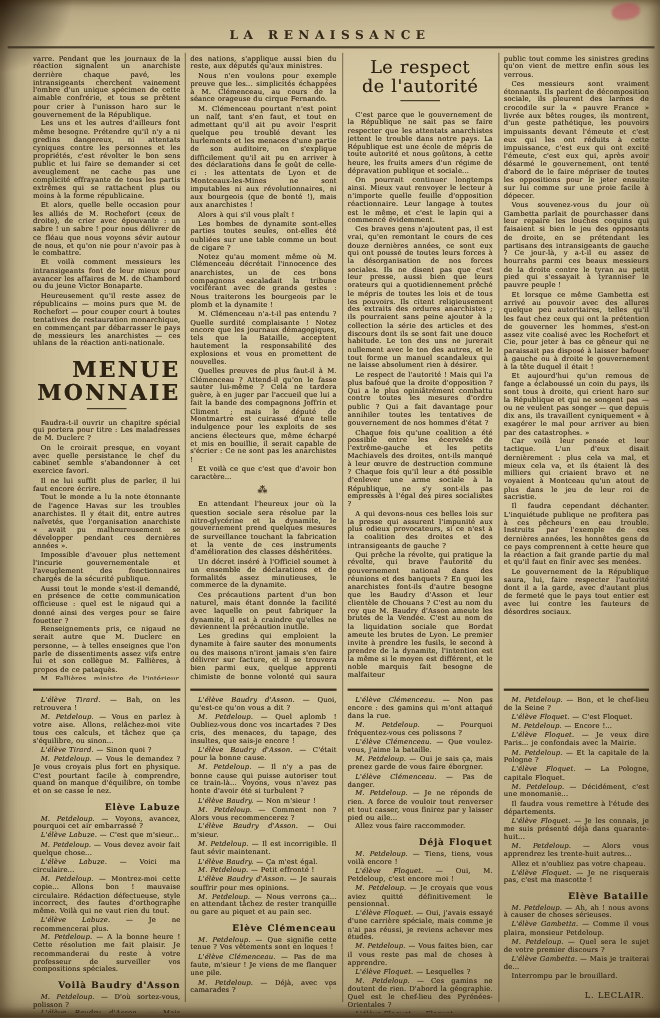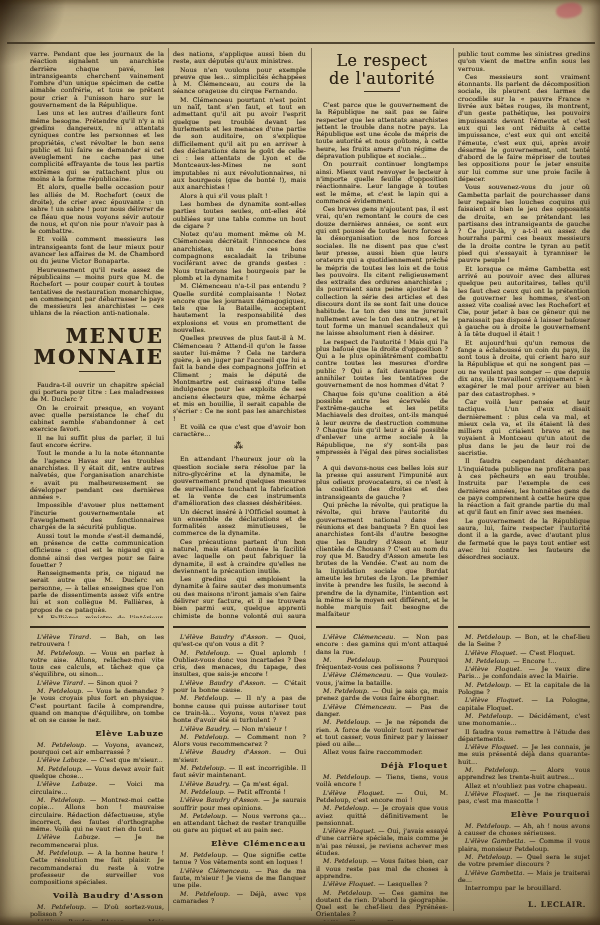--- a/index.html
+++ b/index.html
@@ -27,28 +27,29 @@
   .bcol{top:626px;height:288px;border-top:2.5px solid #382d1b;padding-top:5px;}
   .c1{left:30px;width:134px}.c2{left:173px;width:133px}.c3{left:316px;width:132px}.c4{left:458px;width:132px}
   .p{margin:0 0 1px 0;text-indent:7px;}
   .p.cont{text-indent:0;}
   .p i{font-style:italic;}
   .title-xl{margin:9px 0 2px;text-align:right;font-size:20px;line-height:21px;letter-spacing:2px;font-weight:bold;color:#2d2315;}
   .title-lg{margin:2px 12px 3px;text-align:center;font-size:16px;line-height:18px;letter-spacing:.5px;font-weight:normal;color:#2d2315;}
   .shortrule{width:36px;margin:3px auto 6px;border-top:1px solid #3a2f1e;height:2px;border-bottom:1px solid rgba(58,47,30,.0);}
   .dlg-head{margin:6px 0 4px;text-align:right;font-size:8px;letter-spacing:.8px;font-weight:bold;color:#2d2315;}
   .star{margin:5px 0 4px;text-align:center;font-size:9px;line-height:9px;letter-spacing:2px;}
-  .sig{margin:9px 4px 12px 0;text-align:right;font-weight:bold;font-size:7.5px;letter-spacing:.6px;}
+  .sig{margin:9px 4px 12px 0;text-align:right;font-weight:normal;font-size:7.5px;letter-spacing:.6px;}
   .pagenum{position:absolute;bottom:24px;left:0;width:100%;text-align:center;font-size:6px;opacity:.5;}
 </style>
 </head>
 <body>
 
 <div class="paper">
   <div class="stamp"></div>
+  <div class="masthead">LA RENAISSANCE</div>
   <div class="masthead-rule"></div>
 
   <div class="vrule v1"></div>
   <div class="vrule v2"></div>
   <div class="vrule v3"></div>
 
   <div class="col tcol c1">
       <p class="p cont">varre. Pendant que les journaux de la réaction signalent un anarchiste derrière chaque pavé, les intransigeants cherchent vainement l'ombre d'un unique spécimen de cette aimable confrérie, et tous se prêtent pour crier à l'unisson haro sur le gouvernement de la République.</p>
       <p class="p">Les uns et les autres d'ailleurs font même besogne. Prétendre qu'il n'y a ni gredins dangereux, ni attentats cyniques contre les personnes et les propriétés, c'est révolter le bon sens public et lui faire se demander si cet aveuglement ne cache pas une complicité effrayante de tous les partis extrêmes qui se rattachent plus ou moins à la forme républicaine.</p>
       <p class="p">Et alors, quelle belle occasion pour les alliés de M. Rochefort (ceux de droite), de crier avec épouvante : un sabre ! un sabre ! pour nous délivrer de ce fléau que nous voyons sévir autour de nous, et qu'on nie pour n'avoir pas à le combattre.</p>
@@ -162,21 +163,21 @@
       <p class="p"><i>M. Petdeloup. </i>— Encore !...</p>
       <p class="p"><i>L'élève Floquet. </i>— Je veux dire Paris... je confondais avec la Mairie.</p>
       <p class="p"><i>M. Petdeloup. </i>— Et la capitale de la Pologne ?</p>
       <p class="p"><i>L'élève Floquet. </i>— La Pologne, capitale Floquet.</p>
       <p class="p"><i>M. Petdeloup. </i>— Décidément, c'est une monomanie...</p>
       <p class="p">Il faudra vous remettre à l'étude des départements.</p>
       <p class="p"><i>L'élève Floquet. </i>— Je les connais, je me suis présenté déjà dans quarante-huit...</p>
       <p class="p"><i>M. Petdeloup. </i>— Alors vous apprendrez les trente-huit autres...</p>
       <p class="p">Allez et n'oubliez pas votre chapeau.</p>
       <p class="p"><i>L'élève Floquet. </i>— Je ne risquerais pas, c'est ma mascotte !</p>
-      <h4 class="dlg-head">Elève Pourquoi</h4>
+      <h4 class="dlg-head">Elève Bataille</h4>
       <p class="p"><i>M. Petdeloup. </i>— Ah, ah ! nous avons à causer de choses sérieuses.</p>
       <p class="p"><i>L'élève Gambetta. </i>— Comme il vous plaira, monsieur Petdeloup.</p>
       <p class="p"><i>M. Petdeloup. </i>— Quel sera le sujet de votre premier discours ?</p>
       <p class="p"><i>L'élève Gambetta. </i>— Mais je traiterai de...</p>
       <p class="p">Interrompu par le brouillard.</p>
       <p class="sig">L. LECLAIR.</p>
     </div>
 
   <div class="pagenum">1</div>
 </div>

